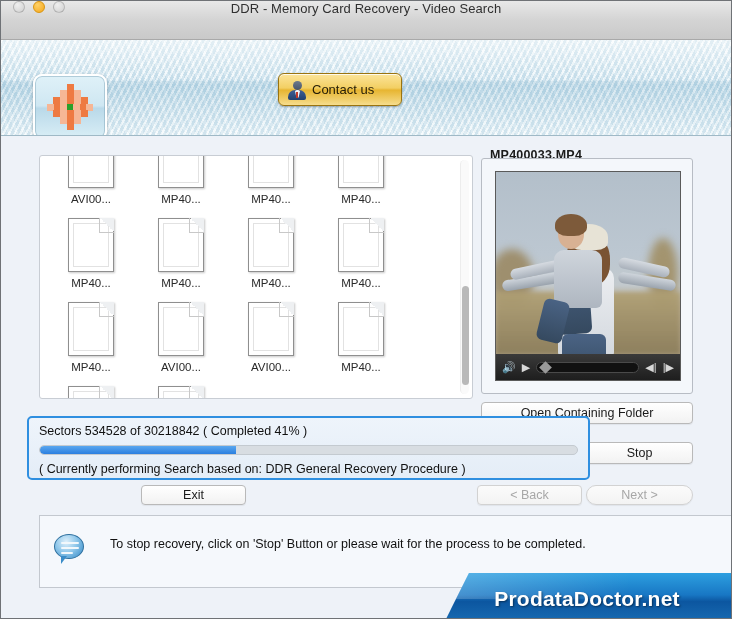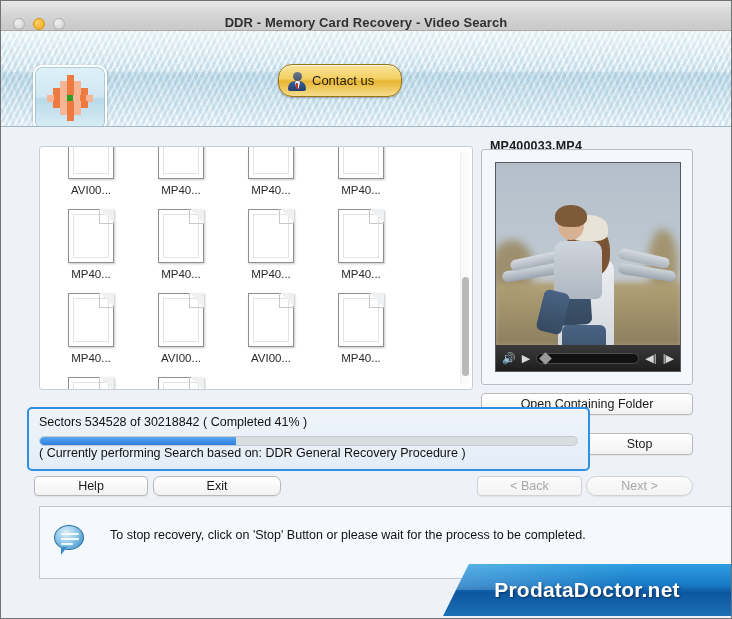--- a/index.html
+++ b/index.html
@@ -17,26 +17,25 @@
     width: 732px;
     height: 619px;
     background: #eef2f7;
     border: 1px solid #6f7276;
     overflow: hidden;
   }
 
   
   .titlebar {
     position: relative;
-    height: 30px;
+    height: 39px;
     background: linear-gradient(180deg, #e8e8e8 0%, #d4d4d4 50%, #c9c9c9 100%);
     border-bottom: 1px solid #a9a9a9;
     display: flex;
-    align-items: flex-end;
-    font-weight: bold;
+    align-items: flex-start;
   }
   .lights { display: flex; gap: 8px; margin-left: 12px; }
   .light {
     width: 12px; height: 12px; border-radius: 50%;
     border: 1px solid rgba(0,0,0,0.18);
   }
   .light.gray { background: radial-gradient(circle at 35% 30%, #efefef, #cfcfcf); }
   .light.amber { background: radial-gradient(circle at 35% 30%, #ffd166, #f4a71d); border-color:#d99511; }
   .title-text {
     position: absolute; left: 0; right: 0; text-align: center;
@@ -69,21 +68,21 @@
   .flower { position: relative; width: 46px; height: 46px; }
   .flower i {
     position: absolute; width: 7px; height: 7px; background: #ee7a42; display:block;
   }
   .flower i.pale { background: #f6b695; }
   .flower i.green { background: #2aa02a; }
 
   .contact-btn {
     position: absolute; left: 277px; top: 33px;
     width: 124px; height: 33px;
-    border-radius: 14px;
+    border-radius: 6px;
     border: 1px solid #9a7410;
     background: linear-gradient(180deg, #fbe49a 0%, #f3cf63 45%, #e7b531 52%, #f6dd8d 100%);
     box-shadow: 0 1px 2px rgba(0,0,0,.3), inset 0 1px 0 rgba(255,255,255,.8);
     display: flex; align-items: center; gap: 6px; padding-left: 9px;
     cursor: pointer;
   }
   .contact-btn .label { font-size: 13px; color: #241c06; }
   .person { position: relative; width: 18px; height: 20px; flex: 0 0 18px; }
   .person .head {
     position:absolute; left:5px; top:1px; width:9px; height:9px; border-radius:50%;
@@ -237,24 +236,24 @@
     background: linear-gradient(180deg,#eef4fb,#e4edf7);
     border: 2px solid #2f8fe0; border-radius: 5px;
     padding: 6px 10px 0 10px;
   }
   .prog-line1 { font-size: 12.5px; color: #111; }
   .pbar {
     margin-top: 7px; height: 10px; border-radius: 6px;
     background: #d8dde2; border: 1px solid #c4cad0; overflow: hidden;
   }
   .pfill { height: 100%; background: linear-gradient(180deg,#5aa7ef,#2b7fe0); border-radius: 6px 0 0 6px; }
-  .prog-line2 { margin-top: 0; font-size: 12.5px; color: #111; }
+  .prog-line2 { margin-top: 7px; font-size: 12.5px; color: #111; }
 
   .btn-help { position: absolute; left: 33px; top: 349px; width: 114px; height: 20px; }
-  .btn-exit { position: absolute; left: 152px; top: 349px; width: 128px; height: 20px; border-radius: 7px; }
+  .btn-exit { position: absolute; left: 140px; top: 349px; width: 105px; height: 20px; }
   .btn-back { position: absolute; left: 476px; top: 349px; width: 105px; height: 20px; }
   .btn-next { position: absolute; left: 585px; top: 349px; width: 107px; height: 20px; border-radius: 10px; }
 
   
   .info-panel {
     position: absolute; left: 38px; top: 379px;
     width: 704px; height: 73px;
     background: #f5f8fc; border: 1px solid #c3c8cf;
     display: flex; align-items: flex-start; padding: 18px 0 0 14px; gap: 26px;
   }
@@ -461,21 +460,20 @@
     <div class="btn btn-stop">Stop</div>
 
     <div class="progress-panel">
       <div class="prog-line1">Sectors 534528 of 30218842   ( Completed 41% )</div>
       <div class="pbar">
         <div class="pfill" id="pfill" style="width: 36.5%;"></div>
       </div>
       <div class="prog-line2">( Currently performing Search based on: DDR General Recovery Procedure )</div>
     </div>
 
-    <div class="btn btn-help">Help</div>
     <div class="btn btn-exit">Exit</div>
     <div class="btn btn-back disabled">&lt; Back</div>
     <div class="btn btn-next disabled">Next &gt;</div>
 
     <div class="info-panel">
       <span class="bubble">
         <span style="top:7px; width:18px;"></span>
         <span style="top:12px; width:18px;"></span>
         <span style="top:17px; width:12px;"></span>
       </span>

